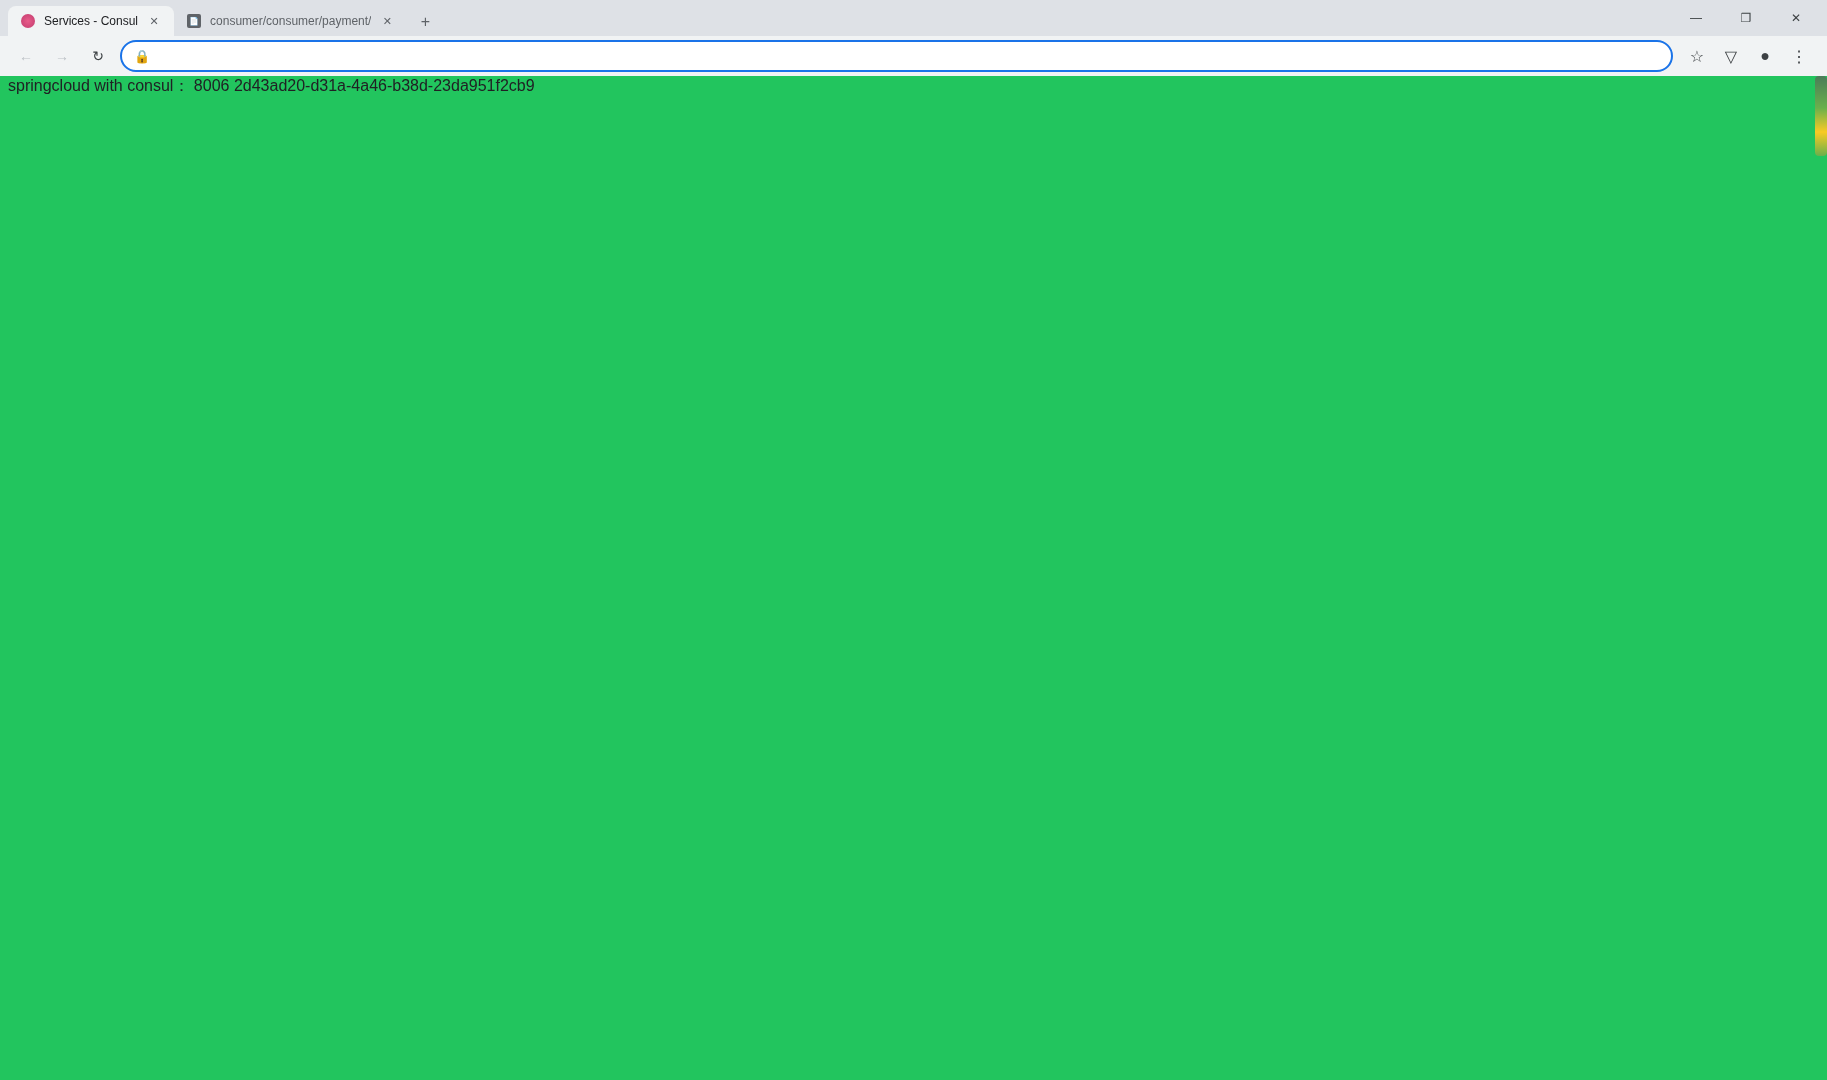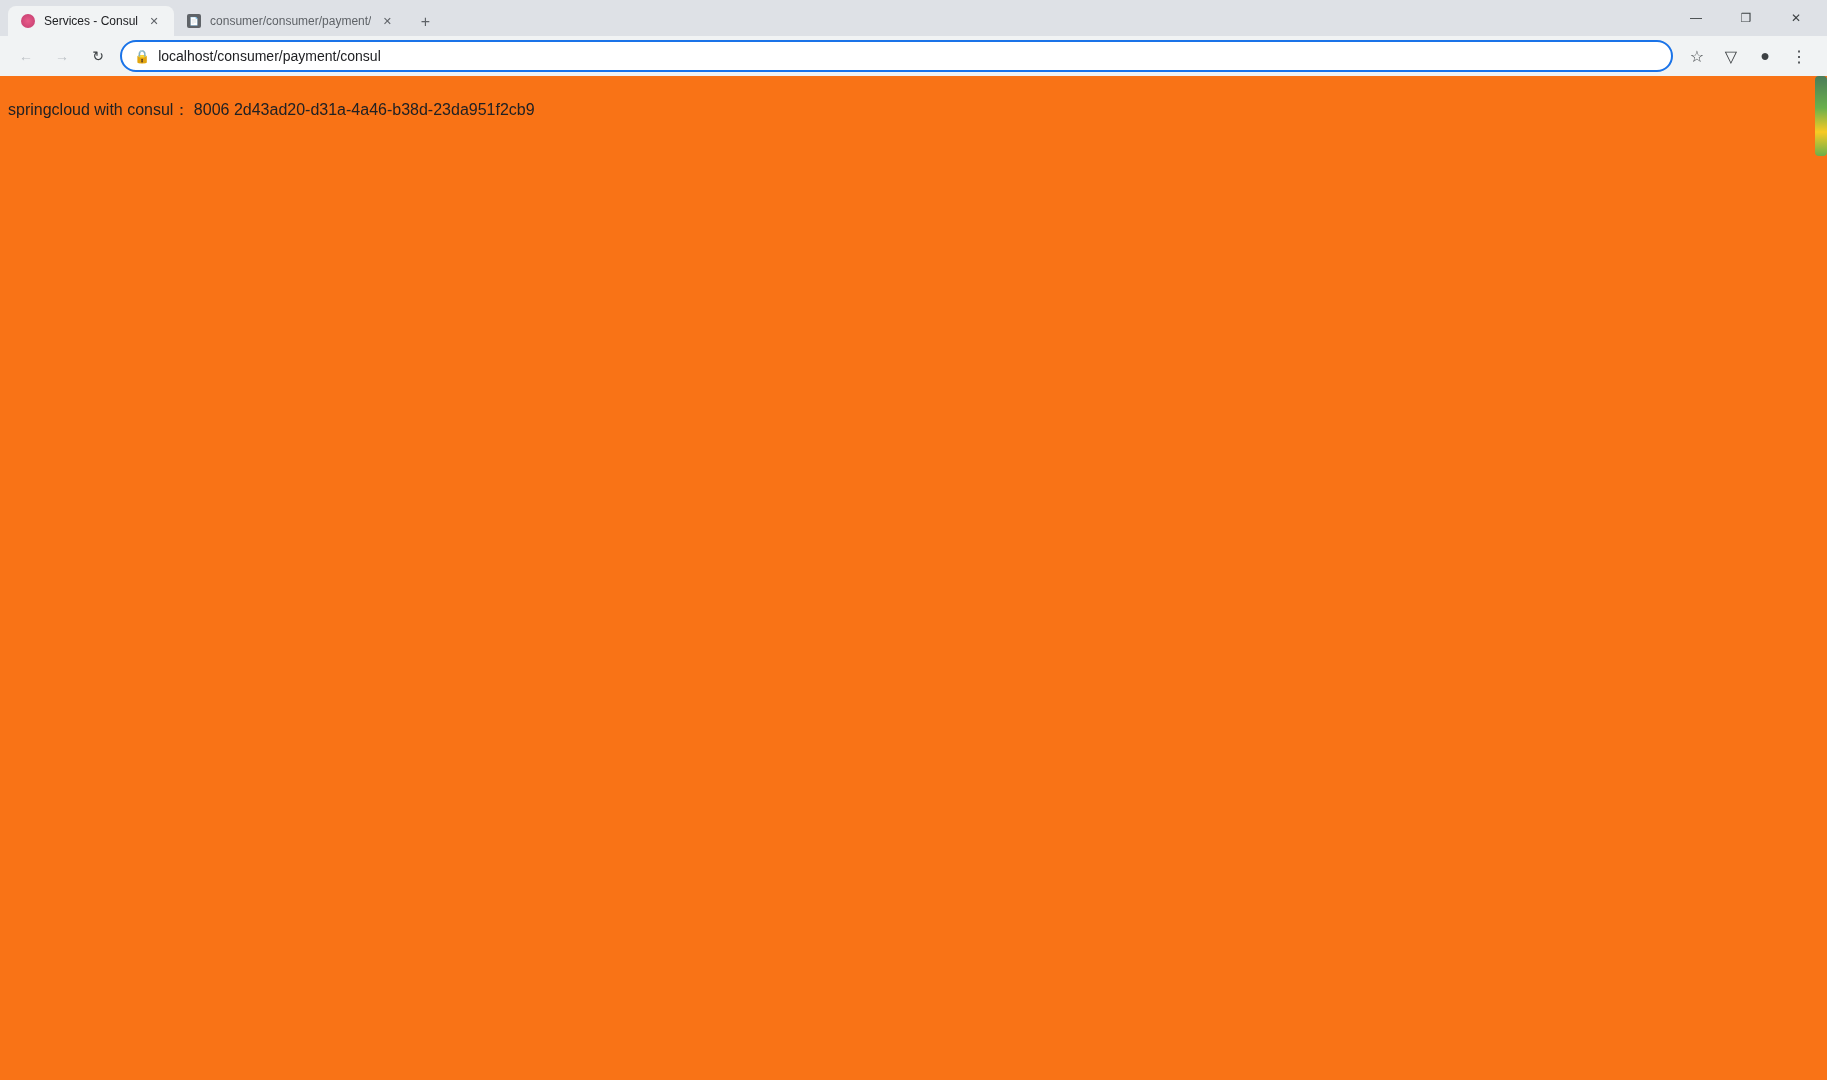--- a/index.html
+++ b/index.html
@@ -207,22 +207,22 @@
       top: 76px;
       width: 12px;
       height: 80px;
       background: linear-gradient(to bottom, #4a7c59 0%, #6ab04c 40%, #f9ca24 70%, #6ab04c 100%);
       border-radius: 4px;
       z-index: 999;
     }
 
     
     .page-content {
-      padding: 24px 8px;
-      background: #f97316;
+      padding: 0 8px;
+      background: #22c55e;
       min-height: calc(1080px - 76px);
     }
 
     .page-text {
       font-size: 16px;
       color: #202124;
       font-family: Arial, sans-serif;
     }
   </style>
 </head>
@@ -259,21 +259,20 @@
     </div>
   </div>
 
   <div class="address-bar">
     <div class="nav-btn disabled">←</div>
     <div class="nav-btn disabled">→</div>
     <div class="nav-btn">↻</div>
 
     <div class="url-bar-container">
       <span class="url-bar-icon">🔒</span>
-      <input class="url-bar-input" value="localhost/consumer/payment/consul" readonly="" style="">
     </div>
 
     <div class="toolbar-actions">
       <div class="toolbar-btn">☆</div>
       <div class="toolbar-btn">▽</div>
       <div class="toolbar-btn">●</div>
       <div class="toolbar-btn">⋮</div>
     </div>
   </div>
 </div>

